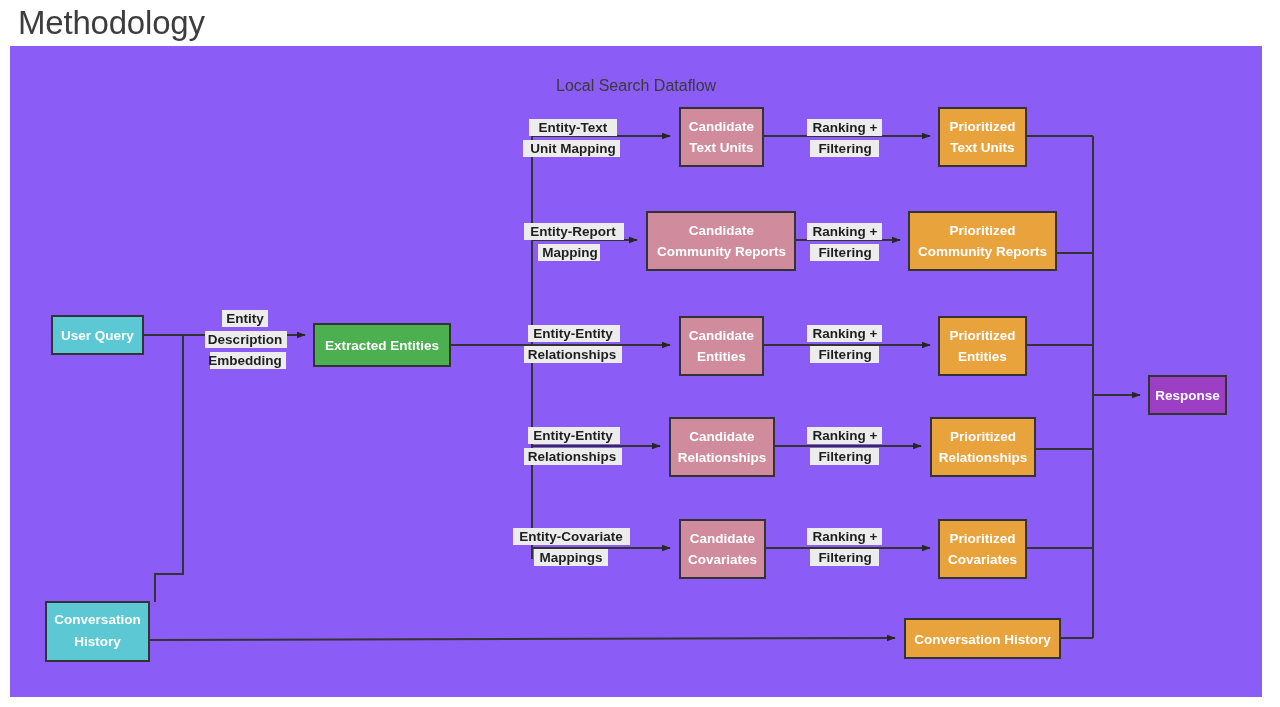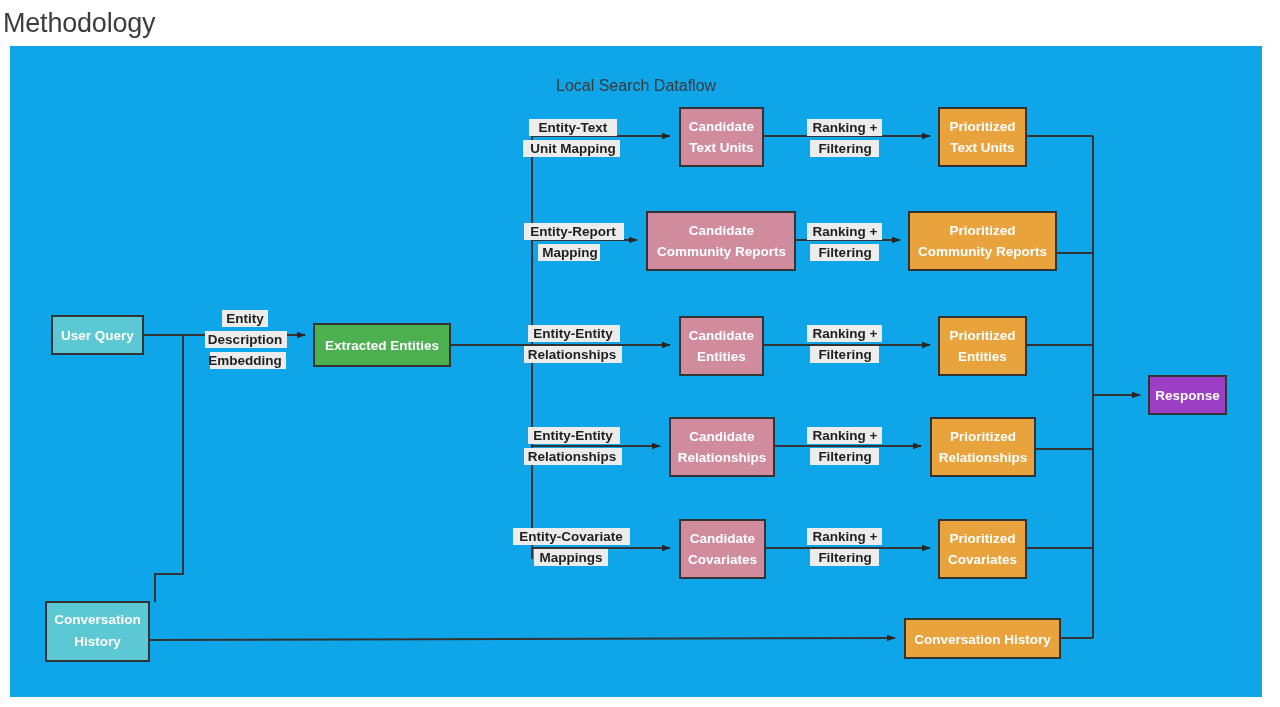--- a/index.html
+++ b/index.html
@@ -13,37 +13,37 @@
     font-family: "Liberation Sans", sans-serif;
   }
   #page-root {
     position: relative;
     width: 1280px;
     height: 707px;
     background: #ffffff;
   }
   #page-title {
     position: absolute;
-    left: 3px;
+    left: 18px;
     top: 2px;
     font-family: "Liberation Sans", sans-serif;
-    font-size: 27px;
+    font-size: 33px;
     font-weight: 400;
     color: #3d3d3d;
     letter-spacing: -0.2px;
     line-height: 42px;
     white-space: nowrap;
   }
   #diagram-panel {
     position: absolute;
     left: 10px;
     top: 46px;
     width: 1252px;
     height: 651px;
-    background: #0ea5e9;
+    background: #8b5cf6;
   }
   #diagram-svg {
     position: absolute;
     left: 0;
     top: 0;
     width: 1252px;
     height: 651px;
     display: block;
   }
   .node-label {

